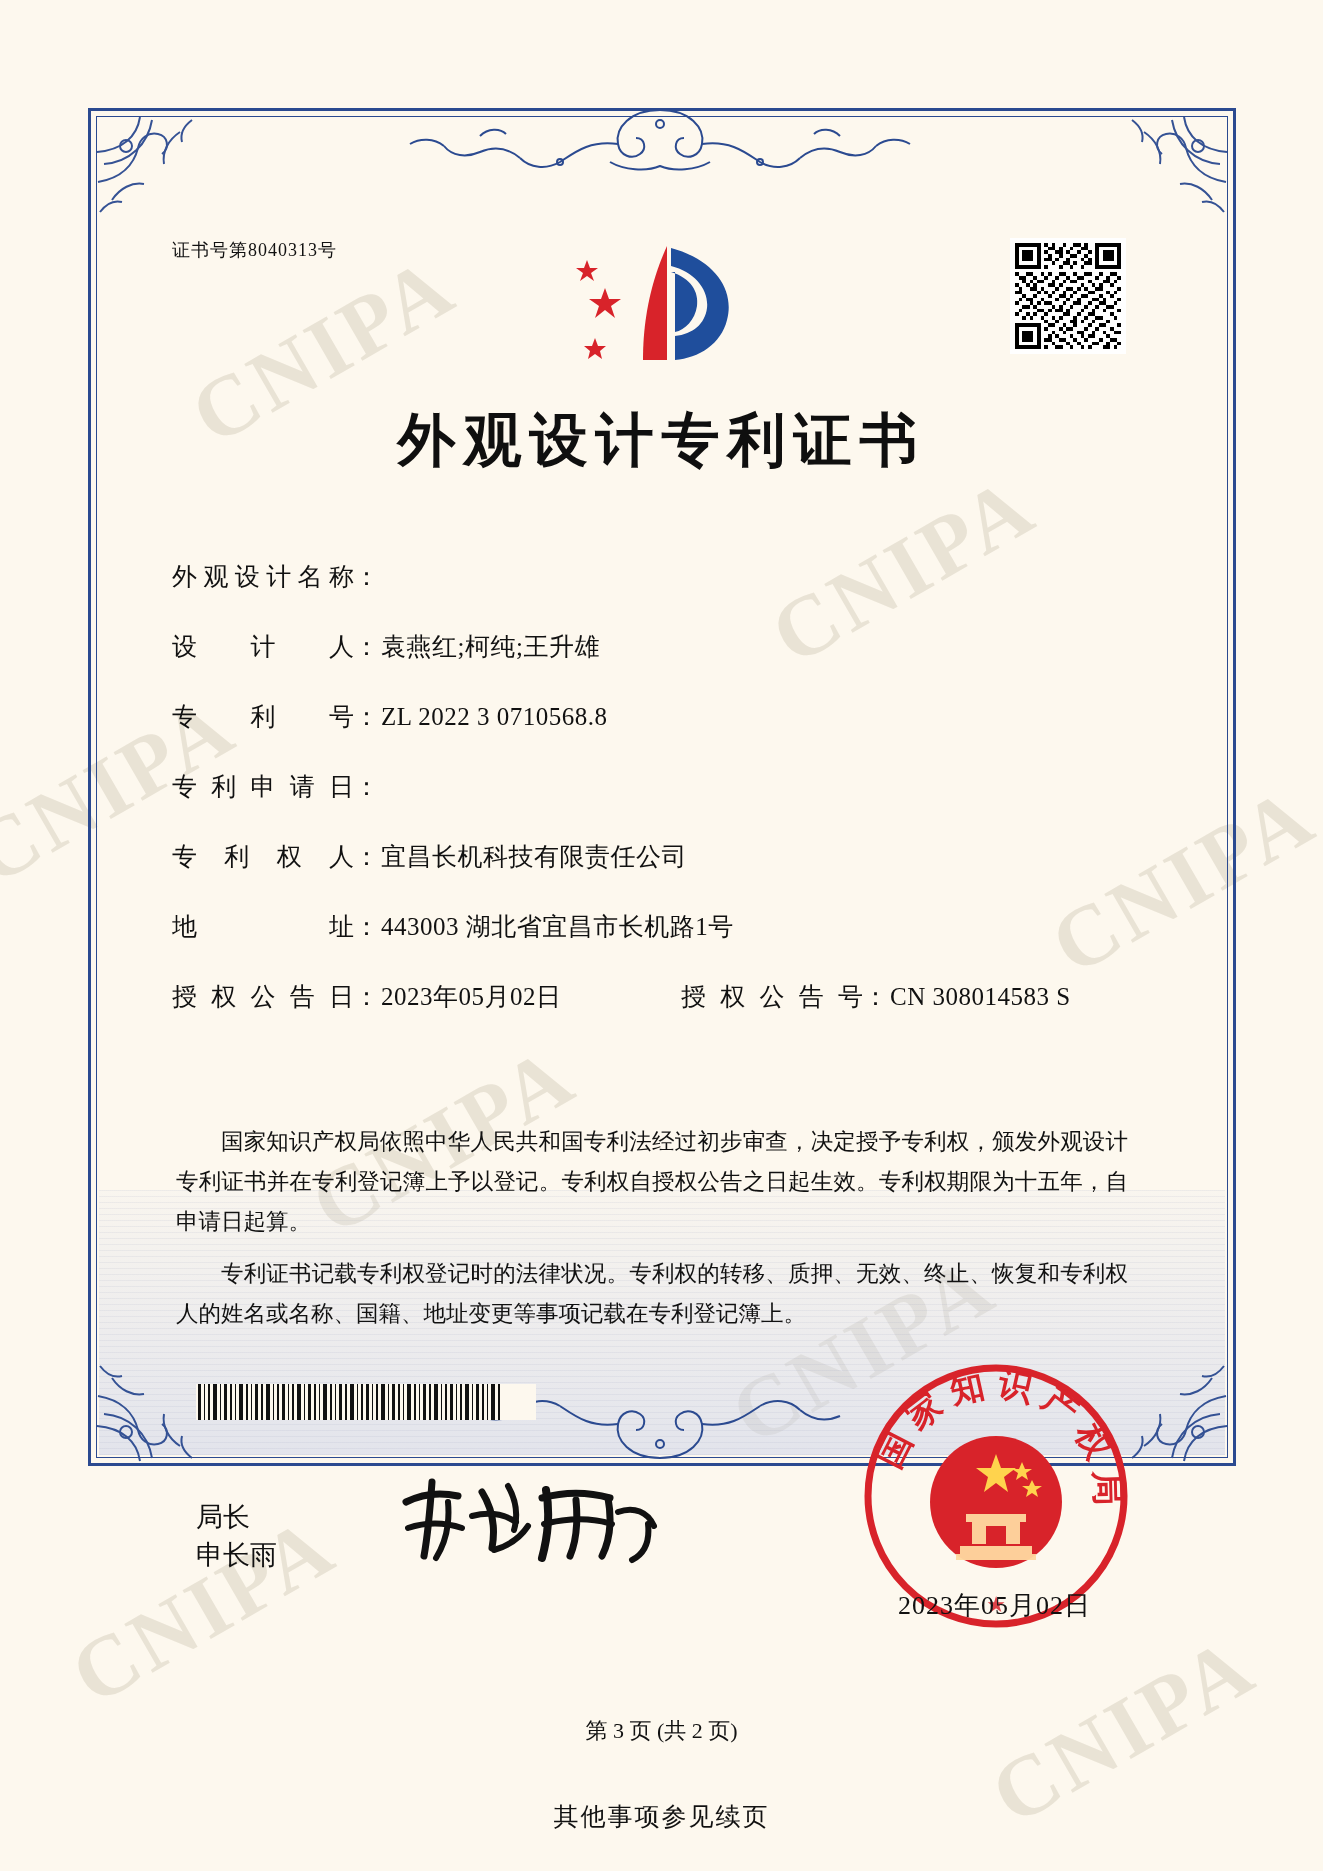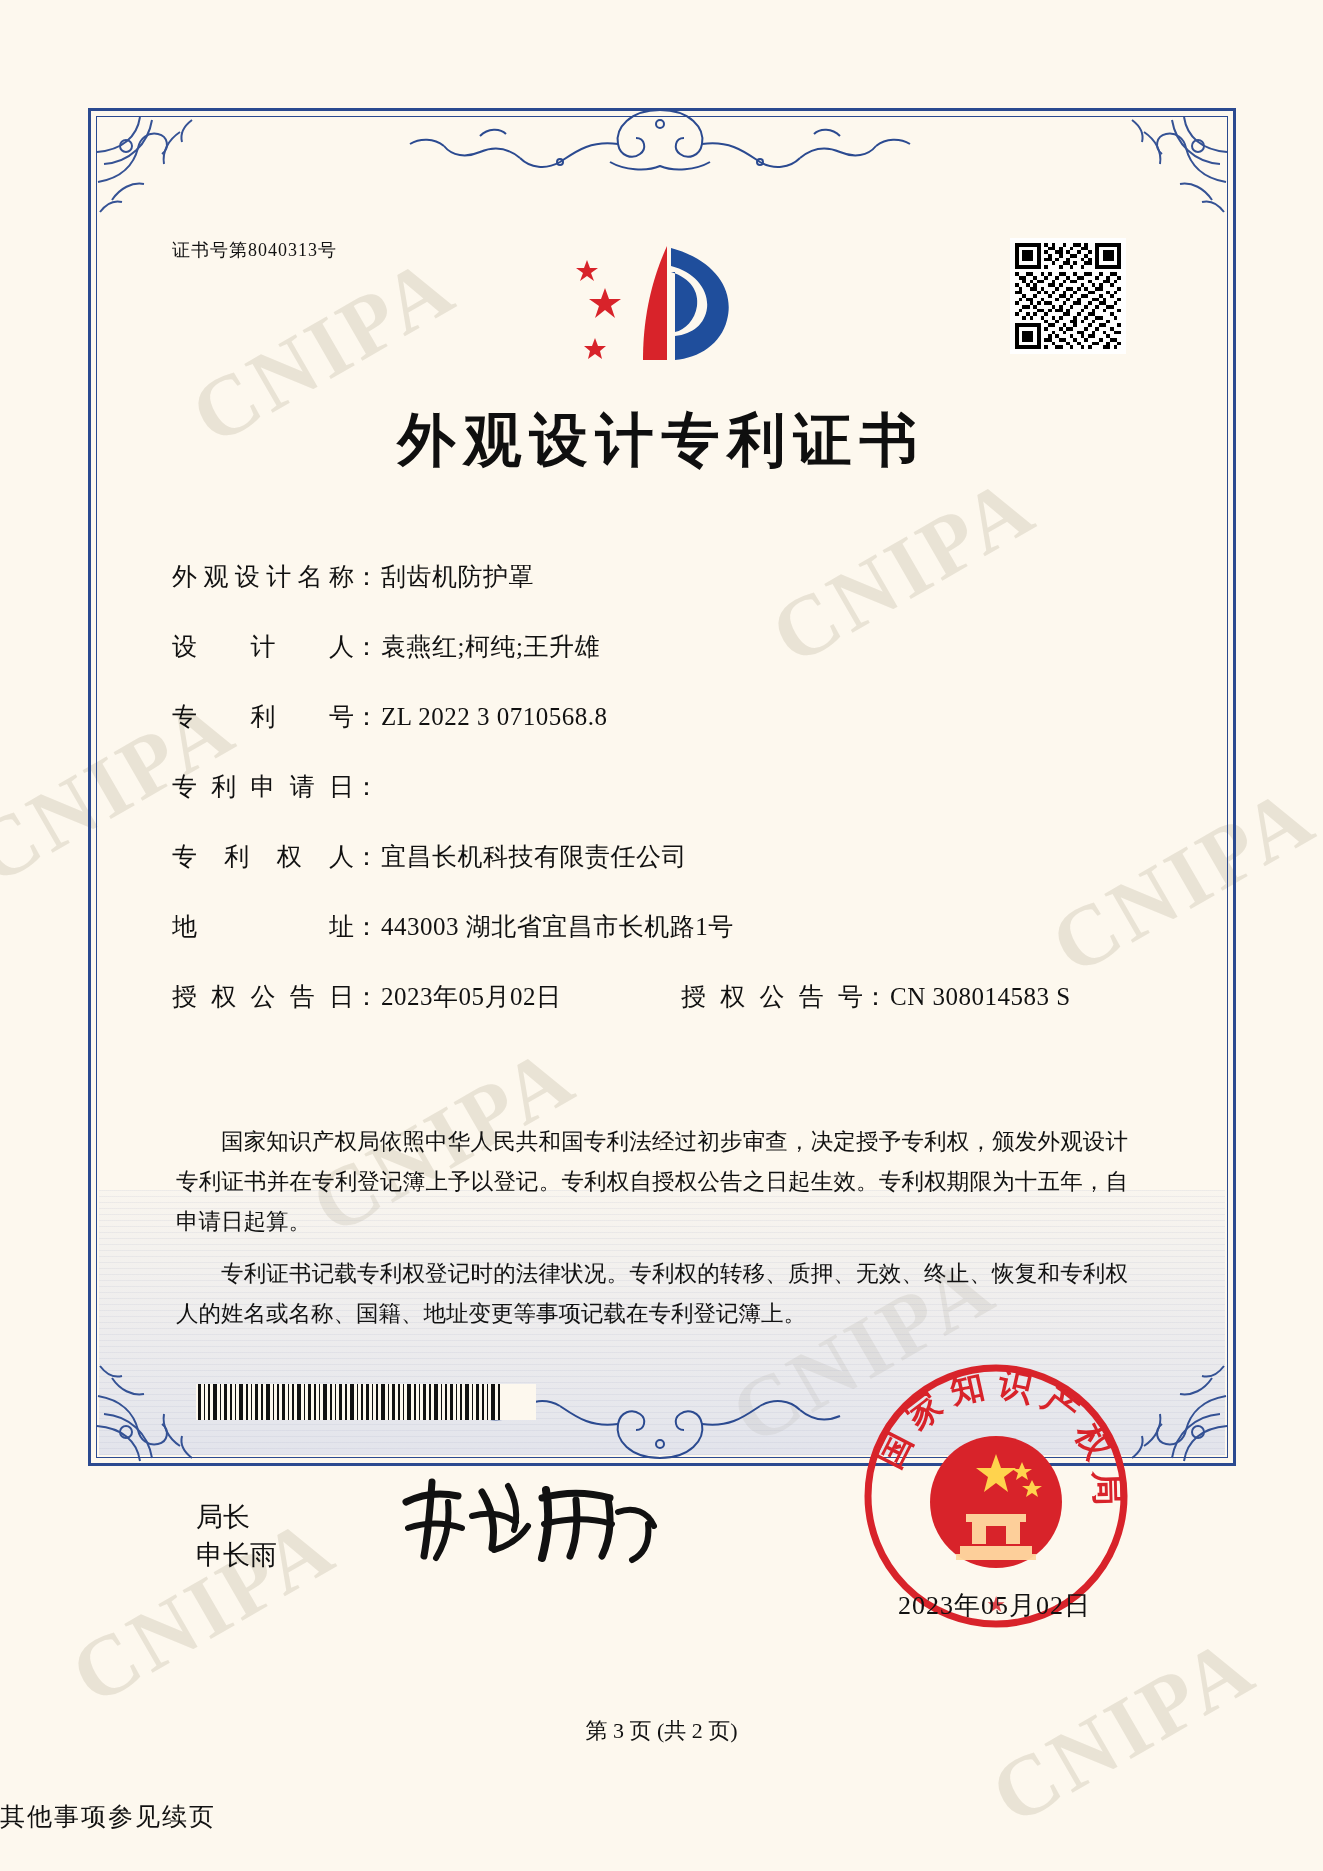--- a/index.html
+++ b/index.html
@@ -251,20 +251,21 @@
     left: 0; right: 0;
     top: 1716px;
     text-align: center;
     font-size: 22px;
     color: #111;
   }
   .footer-note {
     position: absolute;
     left: 0; right: 0;
     top: 1800px;
+    text-align: center;
     font-size: 25px;
     color: #111;
     letter-spacing: 2px;
   }
 </style>
 </head>
 <body>
 
 <div class="watermark-layer">
   <div class="wm" style="left:180px;  top:300px;">CNIPA</div>
@@ -608,21 +609,20 @@
     <div class="row">
       <span class="label">
         <span class="ch">外</span>
           <span class="ch">观</span>
           <span class="ch">设</span>
           <span class="ch">计</span>
           <span class="ch">名</span>
           <span class="ch">称</span>
       </span>
       <span class="colon">：</span>
-      <span class="value">刮齿机防护罩</span>
     </div>
 
     <div class="row">
       <span class="label">
         <span class="ch">设</span>
           <span class="ch">计</span>
           <span class="ch">人</span>
       </span>
       <span class="colon">：</span>
       <span class="value">袁燕红;柯纯;王升雄</span>

